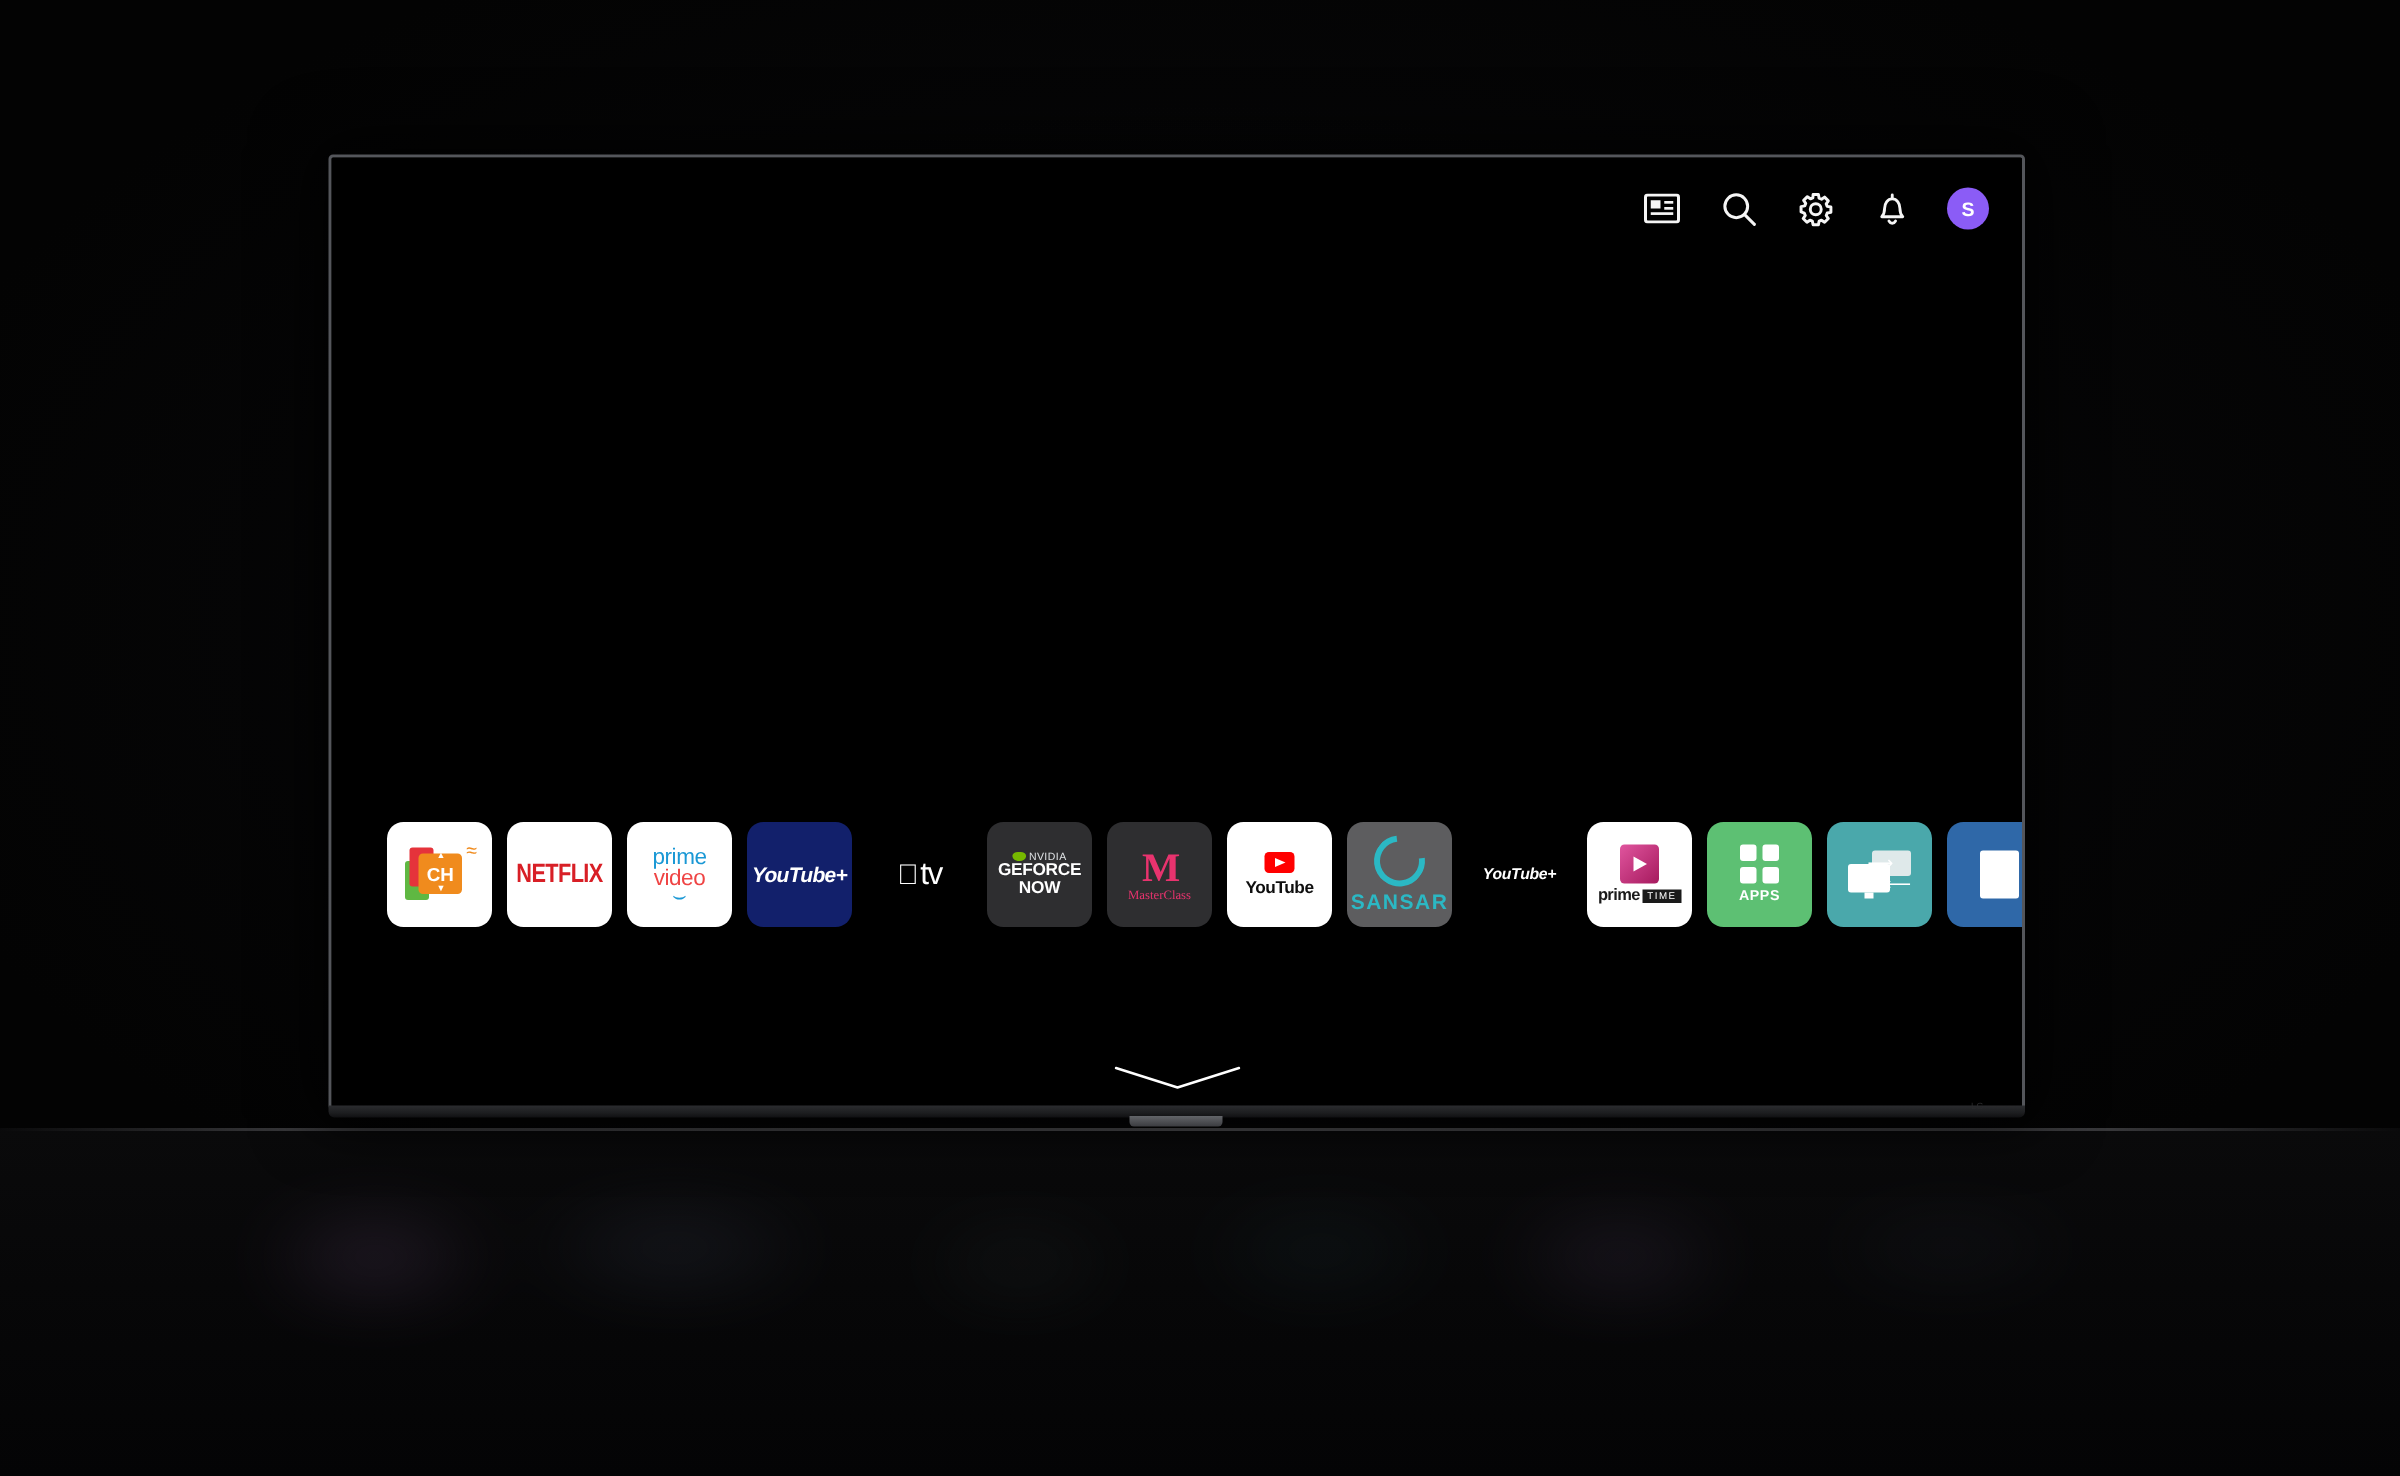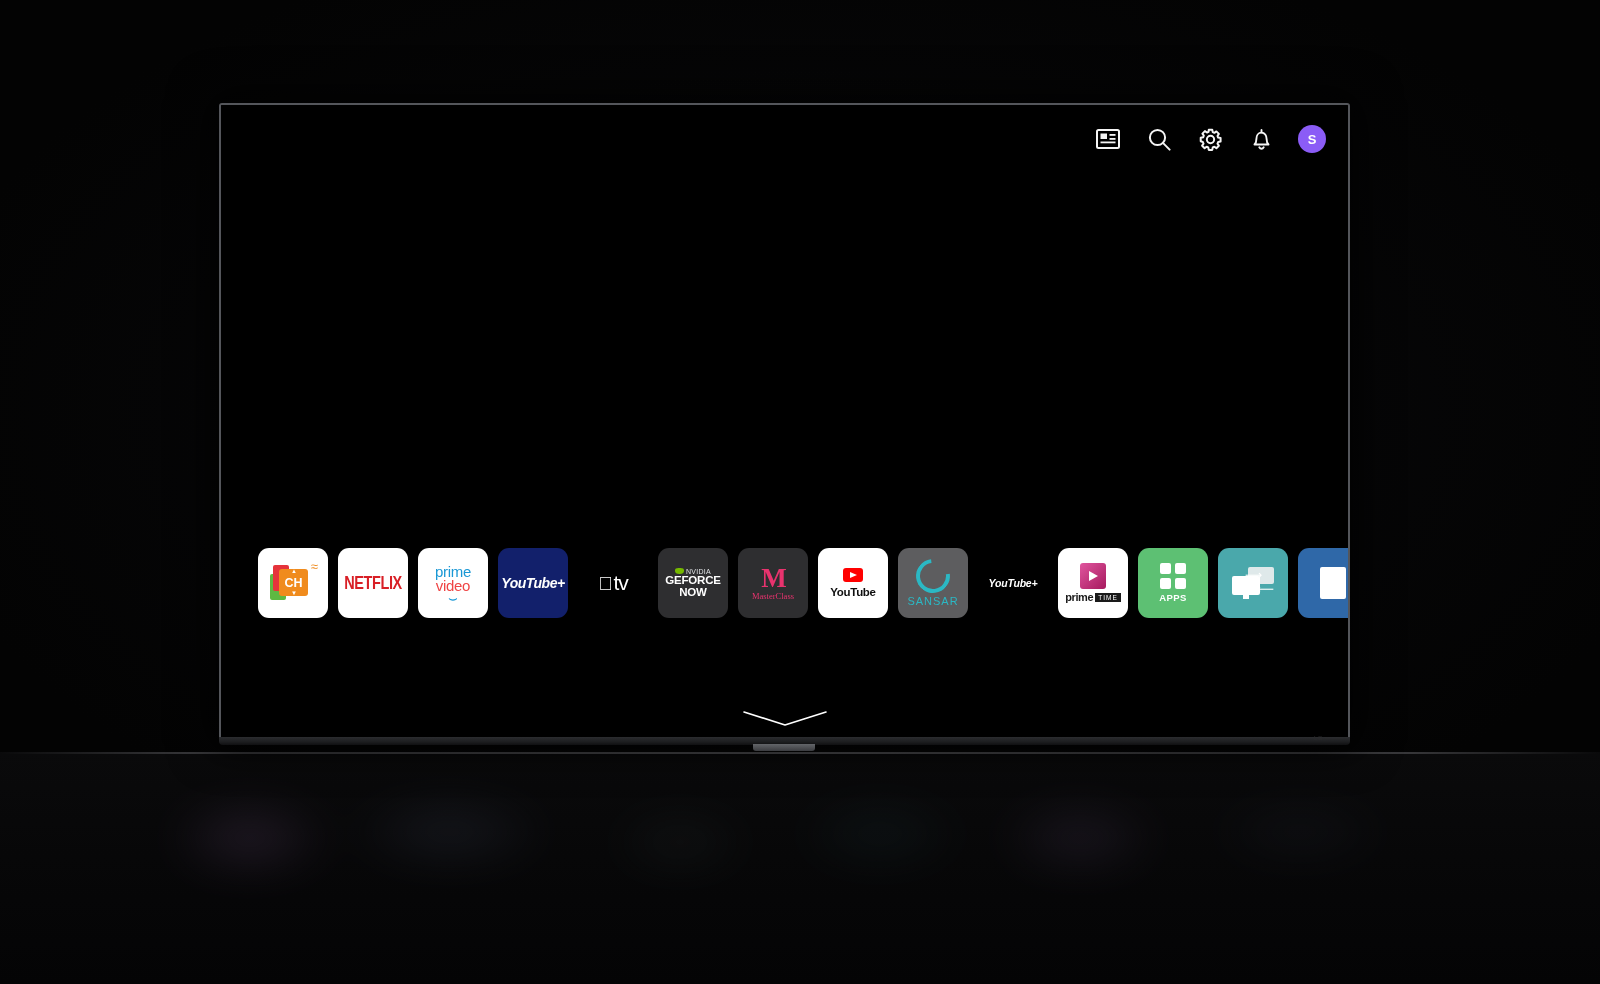--- a/index.html
+++ b/index.html
@@ -247,21 +247,21 @@
   .mc-wrap { text-align: center; line-height: 1; }
   .mc-m { color: #e8336e; font-size: 27px; font-weight: bold; letter-spacing: -2px; font-family: "Liberation Serif", serif; }
   .mc-txt { color: #e8336e; font-size: 8.5px; font-family: "Liberation Serif", serif; }
   .yt-wrap { display: flex; align-items: center; gap: 4px; flex-direction: column; }
   .yt-play { width: 20px; height: 14px; background: #ff0000; border-radius: 3px; position: relative; }
   .yt-play::after { content:""; position:absolute; left:7px; top:3.5px; border-left:7px solid #fff; border-top:3.5px solid transparent; border-bottom:3.5px solid transparent; }
   .yt-txt { color: #0f0f0f; font-size: 11.5px; font-weight: bold; letter-spacing: -0.3px; }
   .app-sansar { background: #5d5d5f; }
   .sansar-wrap { text-align: center; }
   .sansar-ring { width: 34px; height: 34px; border: 4px solid #2bb8c4; border-radius: 50%; border-top-color: transparent; transform: rotate(38deg); margin: 0 auto 2px; }
-  .sansar-txt { color: #2bb8c4; font-size: 11px; letter-spacing: 1px; font-weight: 400; }
+  .sansar-txt { color: #2bb8c4; font-size: 14px; letter-spacing: 1px; font-weight: 700; }
   .lm-txt { color: #fff; font-size: 10.5px; font-weight: bold; font-style: italic; letter-spacing: -0.2px; }
   .shop-wrap { text-align: center; }
   .shop-bag { width: 26px; height: 26px; margin: 0 auto 2px; background: linear-gradient(135deg, #e0559e, #a61a5e); border-radius: 3px; position: relative; }
   .shop-bag::after { content:""; position:absolute; left:9px; top:8px; border-left:9px solid #fff; border-top:5px solid transparent; border-bottom:5px solid transparent; }
   .shop-row { display:flex; align-items:center; justify-content:center; gap:2px; }
   .shop-txt { color: #1a1a1a; font-size: 11px; font-weight: bold; letter-spacing: -0.4px; }
   .shop-time { background: #1a1a1a; color:#fff; font-size: 6.5px; padding: 1px 3px; letter-spacing: 1px; }
   .app-apps { background: #5dc073; }
   .apps-wrap { text-align: right; }
   .apps-grid { width: 26px; height: 26px; margin: 0 auto 3px; display: grid; grid-template-columns: 1fr 1fr; grid-template-rows: 1fr 1fr; gap: 4px; }

